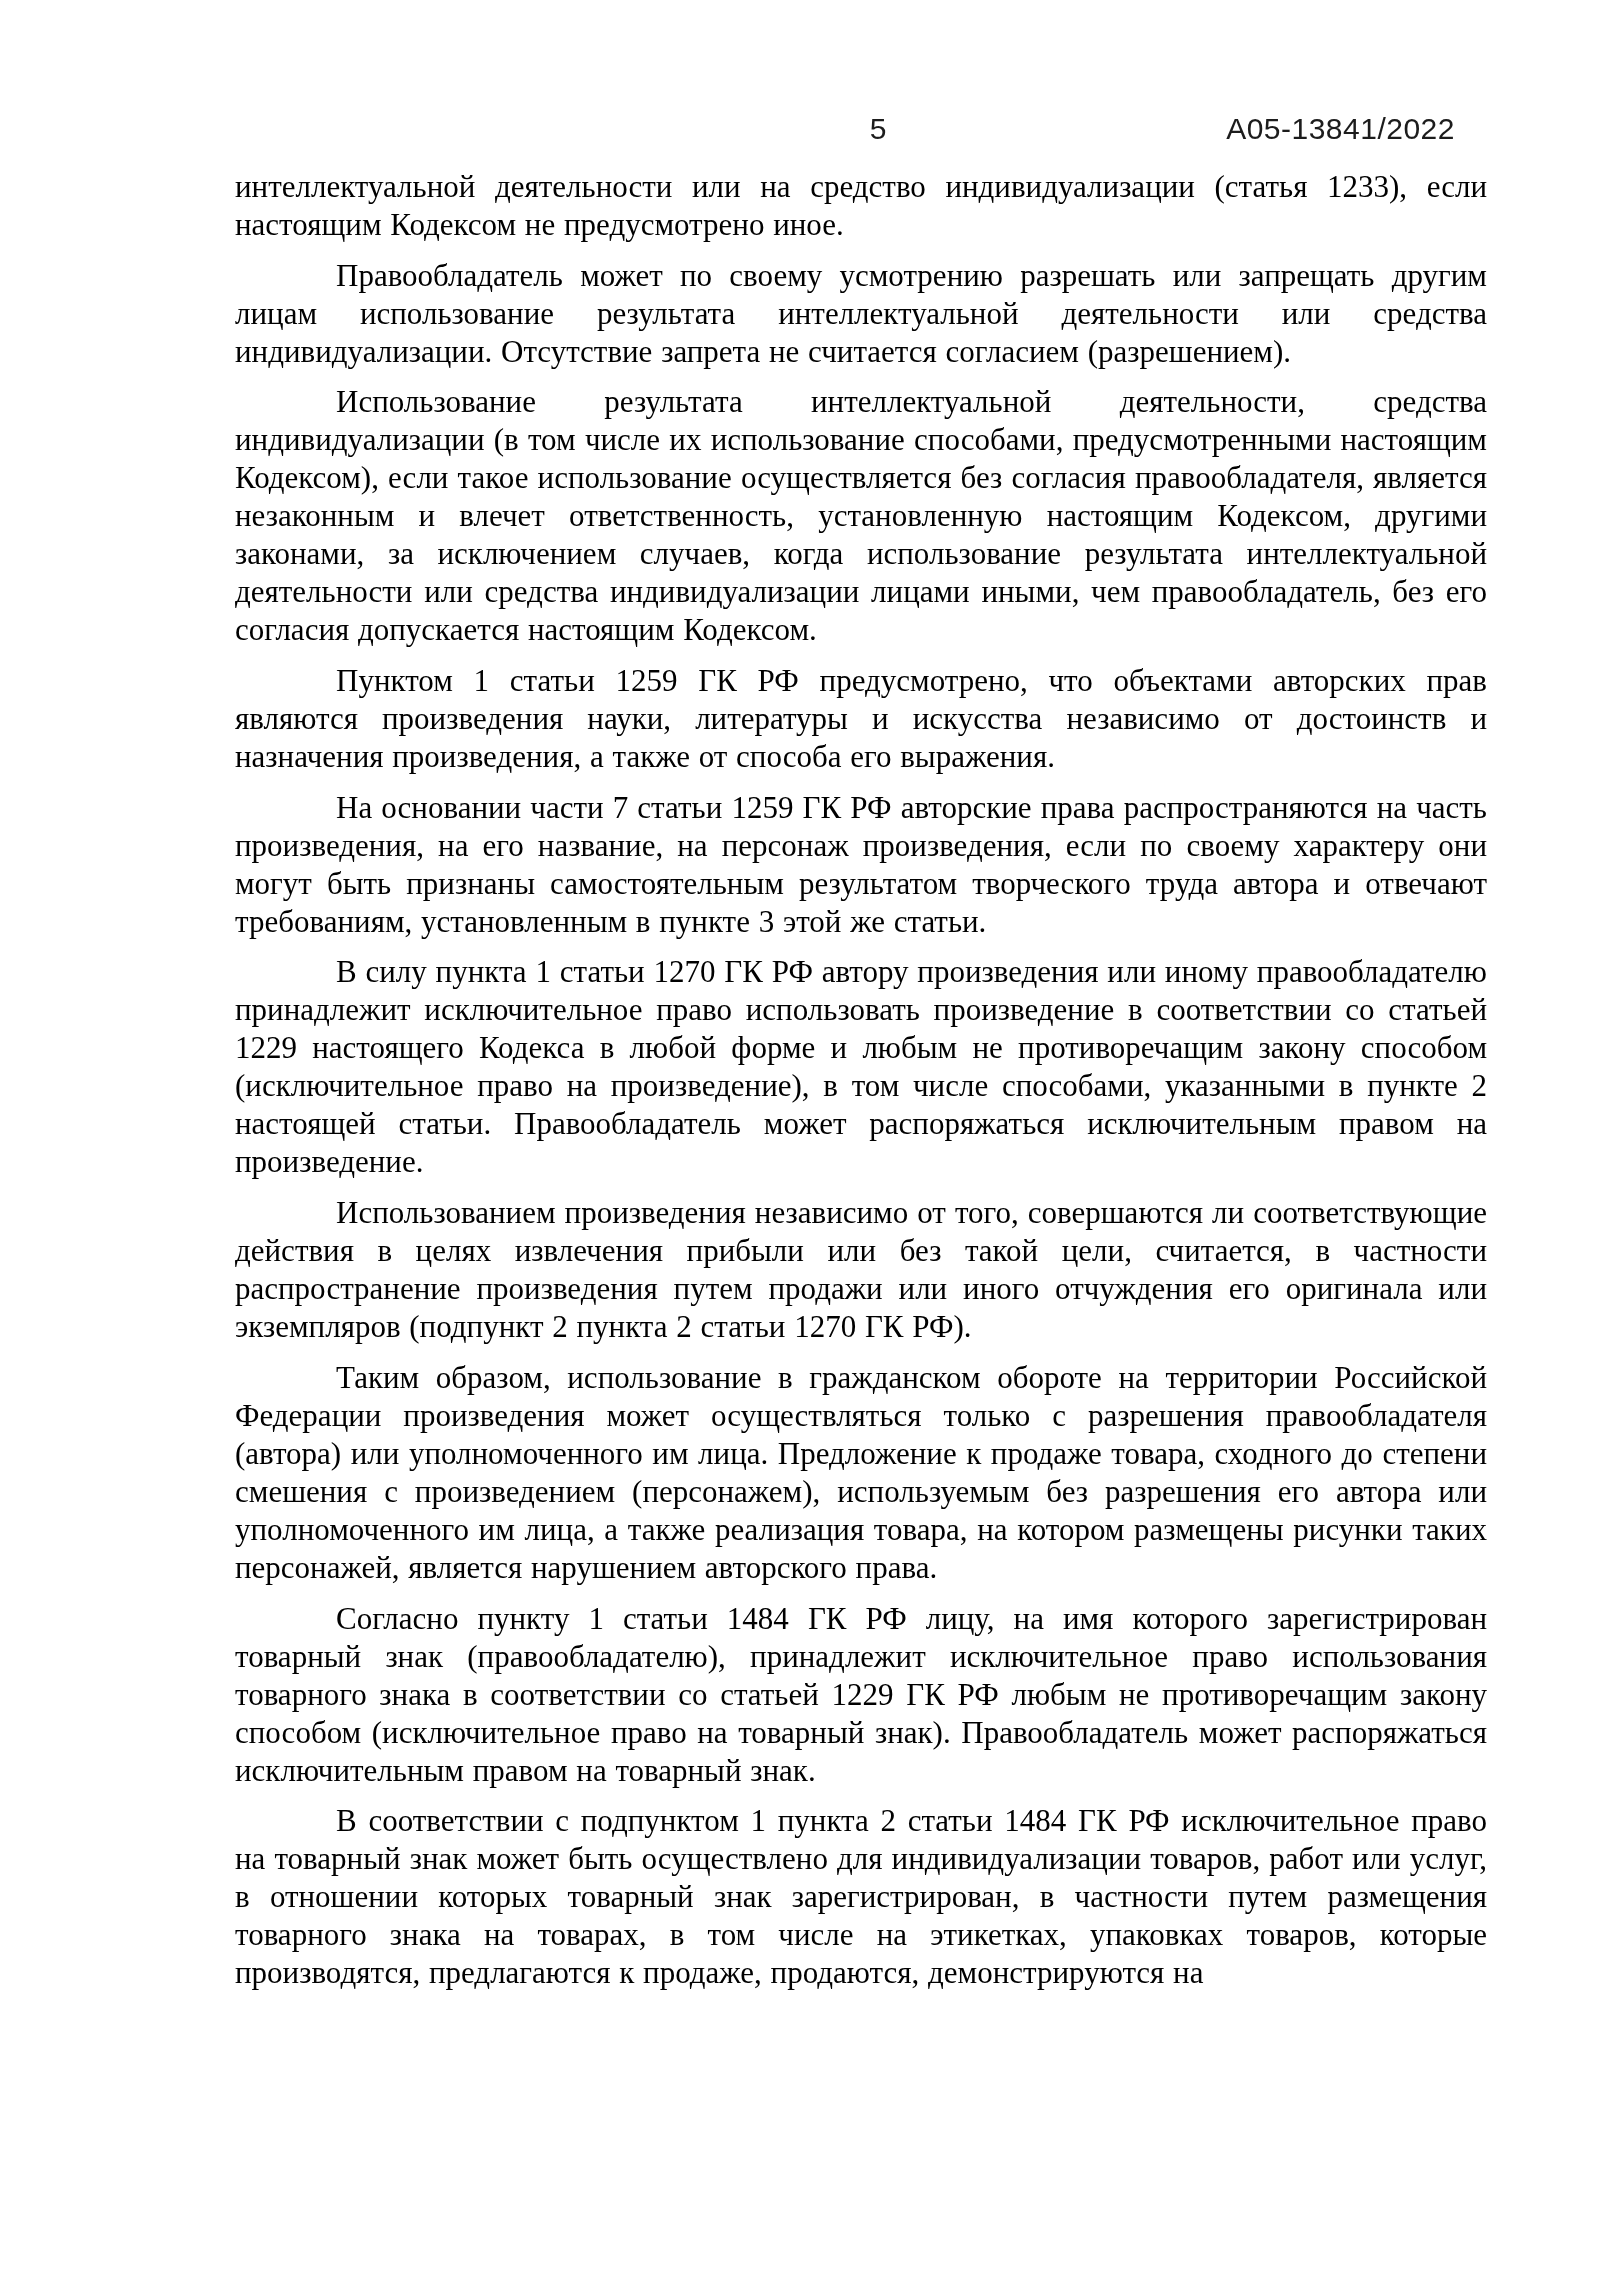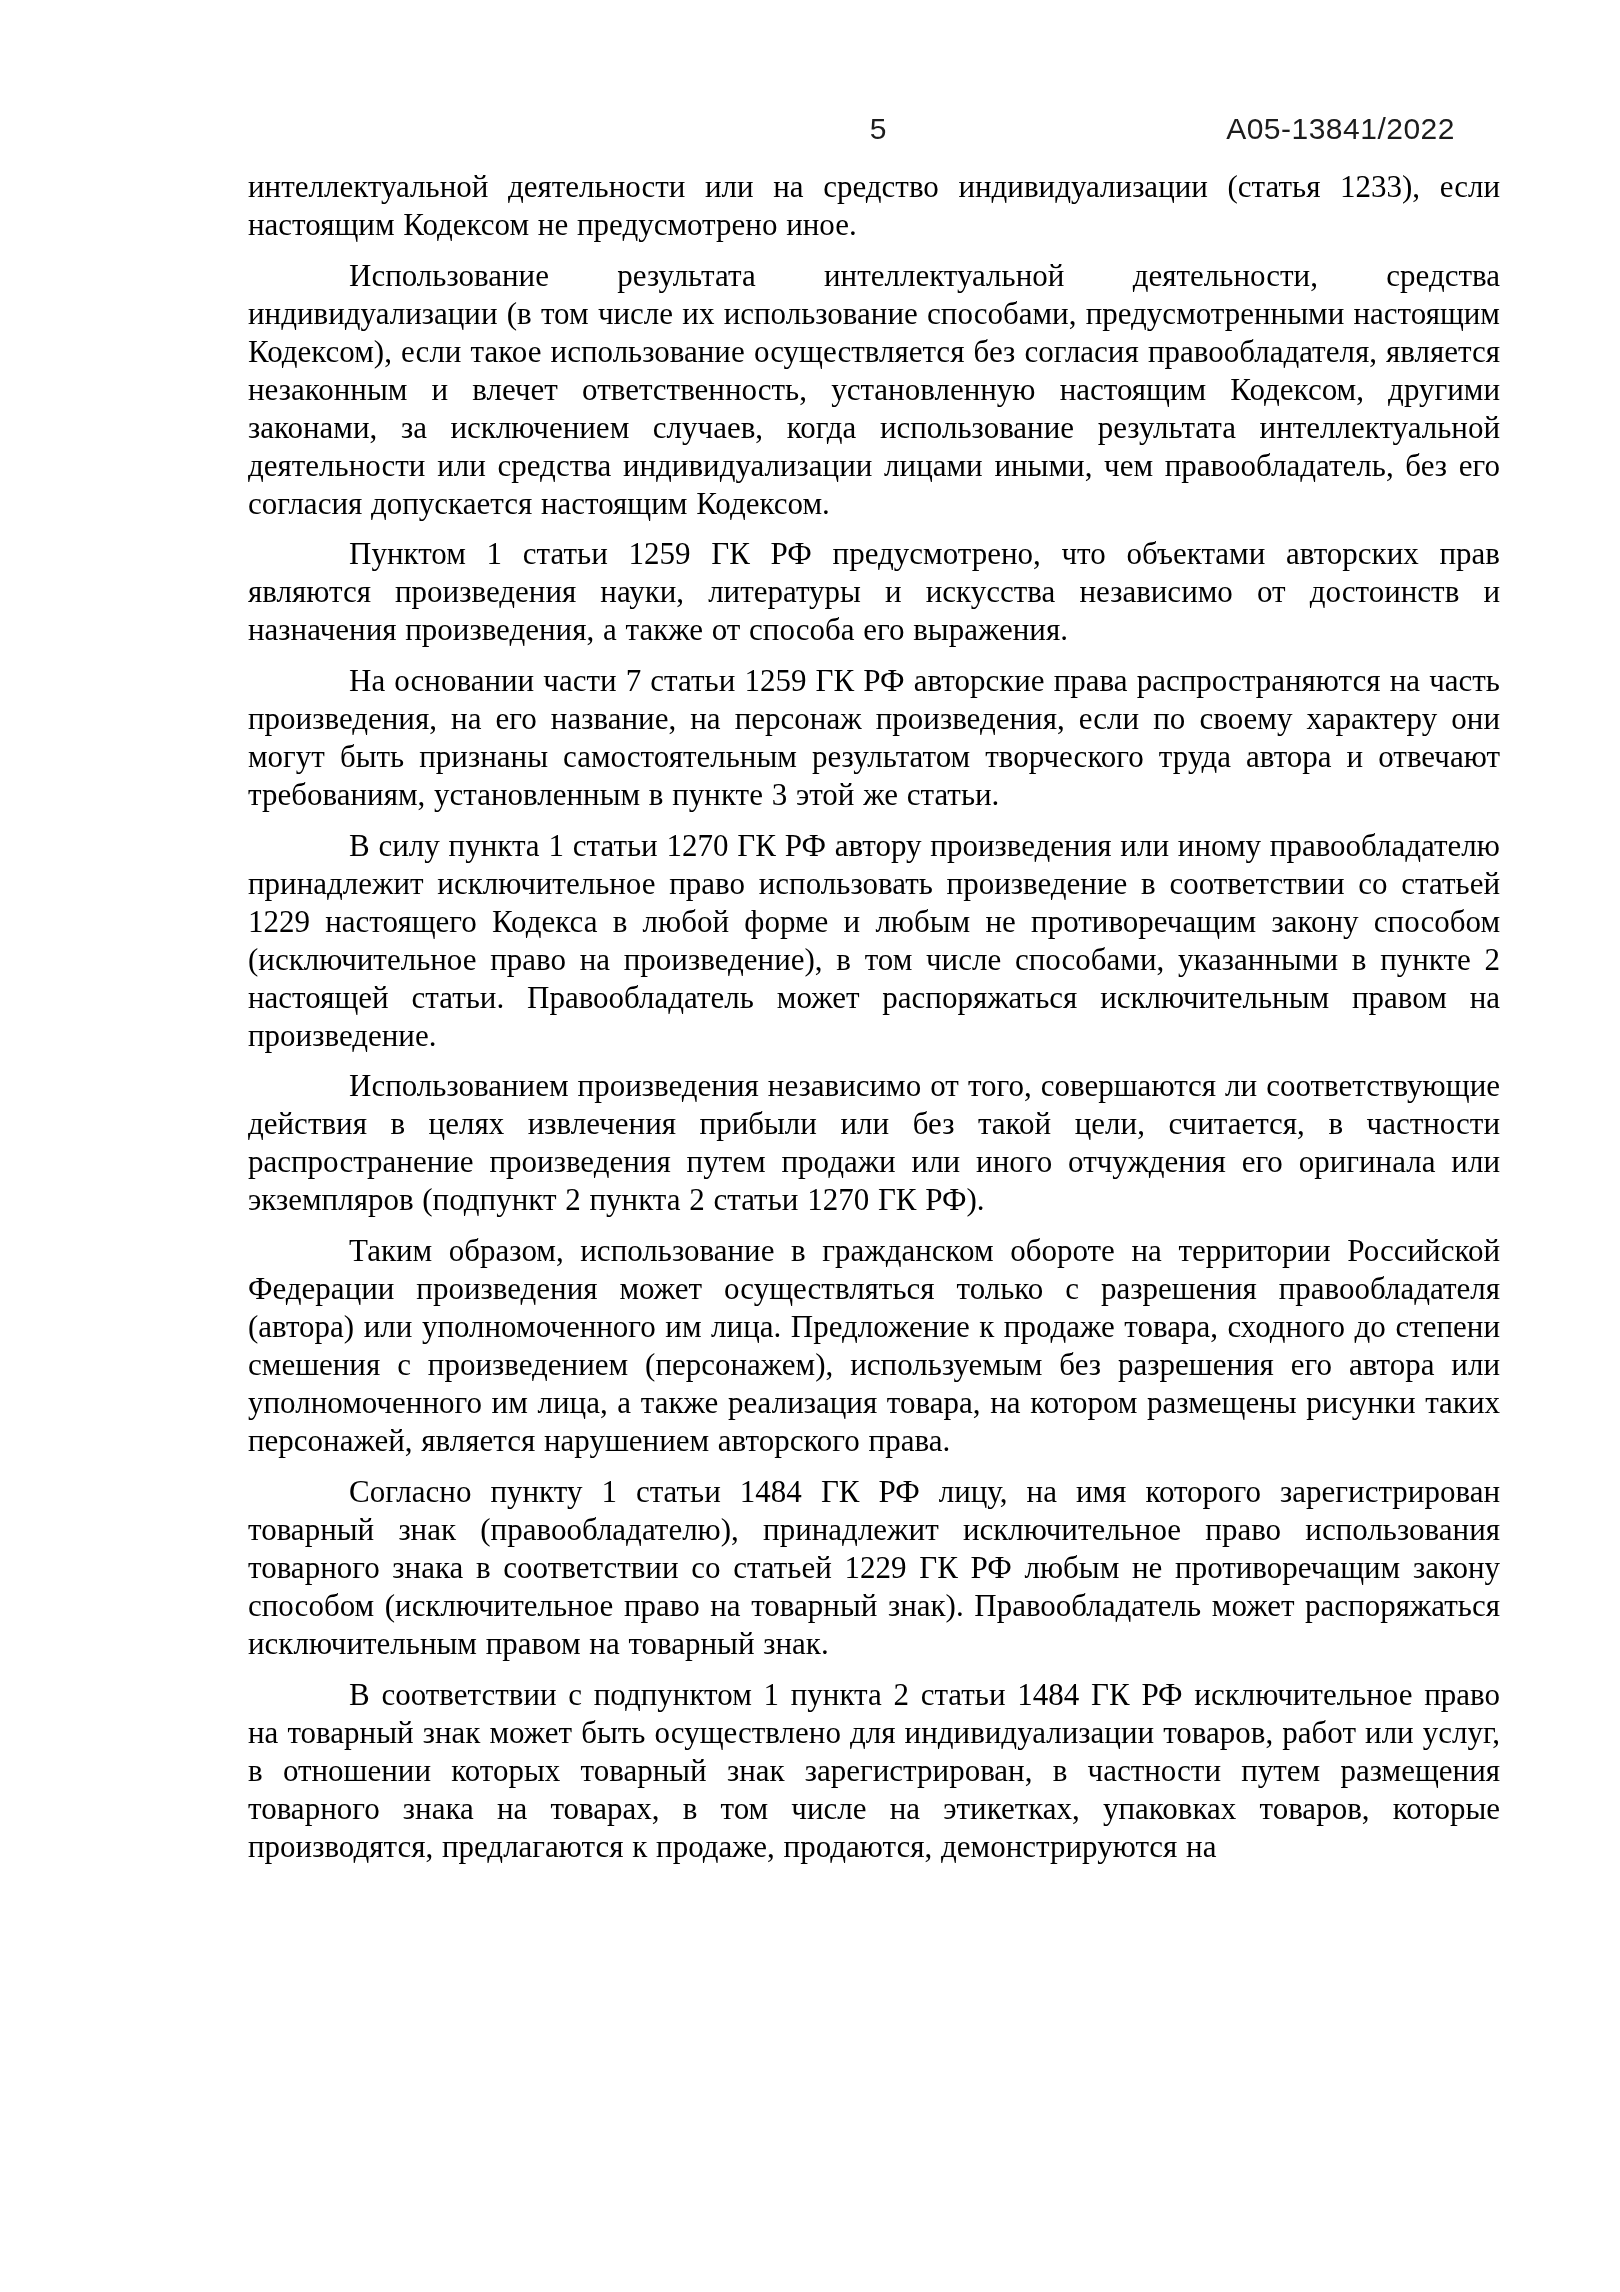--- a/index.html
+++ b/index.html
@@ -35,21 +35,21 @@
   }
   .case-number {
     position: absolute;
     right: 49px;
     top: 0;
     letter-spacing: 0.5px;
   }
   .content {
     position: absolute;
     top: 168px;
-    left: 248px;
+    left: 235px;
     width: 1252px;
     font-family: "Liberation Serif", serif;
     font-size: 31px;
     line-height: 38px;
     text-align: justify;
     color: #000000;
   }
   .content p {
     margin: 0 0 12.7px 0;
     text-indent: 101px;
@@ -64,20 +64,21 @@
 
 <div class="page">
 
   <div class="doc-header">
     <span class="page-number">5</span>
     <span class="case-number">А05-13841/2022</span>
   </div>
 
   <div class="content">
     <p class="continuation">интеллектуальной деятельности или на средство индивидуализации (статья 1233), если настоящим Кодексом не предусмотрено иное.</p>
+    <p>Правообладатель может по своему усмотрению разрешать или запрещать другим лицам использование результата интеллектуальной деятельности или средства индивидуализации. Отсутствие запрета не считается согласием (разрешением).</p>
     <p>Использование результата интеллектуальной деятельности, средства индивидуализации (в том числе их использование способами, предусмотренными настоящим Кодексом), если такое использование осуществляется без согласия правообладателя, является незаконным и влечет ответственность, установленную настоящим Кодексом, другими законами, за исключением случаев, когда использование результата интеллектуальной деятельности или средства индивидуализации лицами иными, чем правообладатель, без его согласия допускается настоящим Кодексом.</p>
     <p>Пунктом 1 статьи 1259 ГК РФ предусмотрено, что объектами авторских прав являются произведения науки, литературы и искусства независимо от достоинств и назначения произведения, а также от способа его выражения.</p>
     <p>На основании части 7 статьи 1259 ГК РФ авторские права распространяются на часть произведения, на его название, на персонаж произведения, если по своему характеру они могут быть признаны самостоятельным результатом творческого труда автора и отвечают требованиям, установленным в пункте 3 этой же статьи.</p>
     <p>В силу пункта 1 статьи 1270 ГК РФ автору произведения или иному правообладателю принадлежит исключительное право использовать произведение в соответствии со статьей 1229 настоящего Кодекса в любой форме и любым не противоречащим закону способом (исключительное право на произведение), в том числе способами, указанными в пункте 2 настоящей статьи. Правообладатель может распоряжаться исключительным правом на произведение.</p>
     <p>Использованием произведения независимо от того, совершаются ли соответствующие действия в целях извлечения прибыли или без такой цели, считается, в частности распространение произведения путем продажи или иного отчуждения его оригинала или экземпляров (подпункт 2 пункта 2 статьи 1270 ГК РФ).</p>
     <p>Таким образом, использование в гражданском обороте на территории Российской Федерации произведения может осуществляться только с разрешения правообладателя (автора) или уполномоченного им лица.  Предложение к продаже товара, сходного до степени смешения с произведением (персонажем), используемым без разрешения его автора или уполномоченного им лица, а также реализация товара, на котором размещены рисунки таких персонажей, является нарушением авторского права.</p>
     <p>Согласно пункту 1 статьи 1484 ГК РФ лицу, на имя которого зарегистрирован товарный знак (правообладателю), принадлежит исключительное право использования товарного знака в соответствии со статьей 1229 ГК РФ любым не противоречащим закону способом (исключительное право на товарный знак). Правообладатель может распоряжаться исключительным правом на товарный знак.</p>
     <p>В соответствии с подпунктом 1 пункта 2 статьи 1484 ГК РФ исключительное право на товарный знак может быть осуществлено для индивидуализации товаров, работ или услуг, в отношении которых товарный знак зарегистрирован, в частности путем размещения товарного знака на товарах, в том числе на этикетках, упаковках товаров, которые производятся, предлагаются к продаже, продаются, демонстрируются на</p>
   </div>
 

